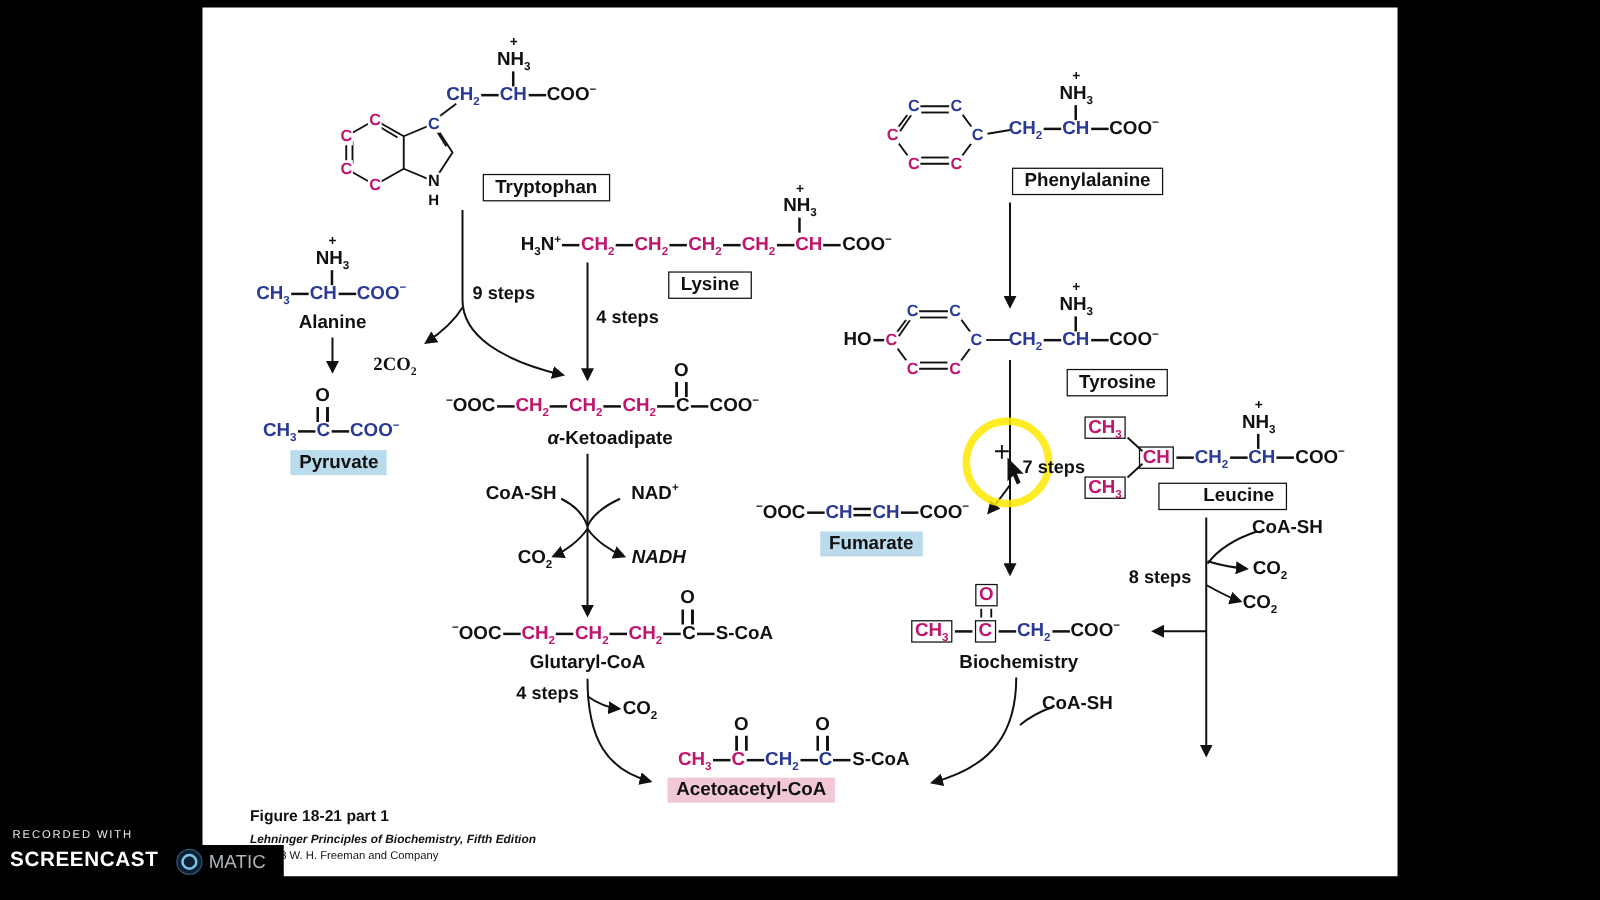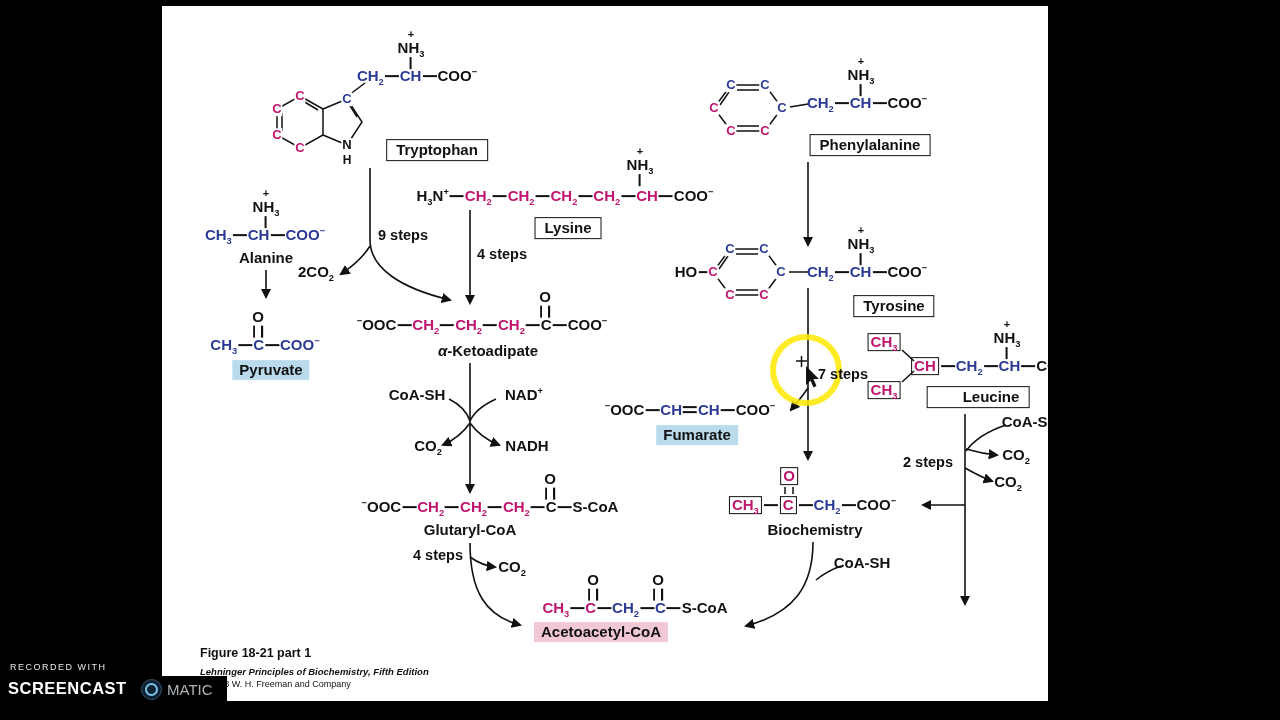--- a/index.html
+++ b/index.html
@@ -1,16 +1,16 @@
 <!DOCTYPE html>
 <html><head>
 <meta charset="utf-8">
 <style>
   html,body{margin:0;padding:0;background:#000;}
-  #stage{position:relative;width:1048px;height:720px;background:#000;overflow:hidden;
+  #stage{position:relative;width:1280px;height:720px;background:#000;overflow:hidden;
          font-family:"Liberation Sans",sans-serif;}
   #white-area{position:absolute;left:162px;top:6px;width:956px;height:695px;background:#ffffff;}
   #diagram-svg{position:absolute;left:0;top:0;pointer-events:none;}
   #text-layer{position:absolute;left:0;top:0;width:1280px;height:720px;}
 
   .txt{position:absolute;transform:translate(-50%,-50%);white-space:nowrap;font-weight:bold;
        font-size:15px;color:#111;line-height:1.05;display:flex;align-items:center;justify-content:center;}
   .txt sub,.txt sup{font-size:.62em;font-weight:bold;line-height:0;}
   .tok{display:inline-block;}
   .bd{width:14px;height:2px;background:#111;margin:0 1px;flex:none;}
@@ -142,21 +142,21 @@
       </div>
       <div class="txt ring" style="left: 347px; top: 160px; font-size: 12px;">
         <span class="tok">H</span>
       </div>
       <div class="txt box" style="left: 437px; top: 150px;">
         <span class="tok">Tryptophan</span>
       </div>
       <div class="txt step" style="left: 403px; top: 236px;">
         <span class="tok">9 steps</span>
       </div>
-      <div class="txt" style="left: 316px; top: 272px;">
+      <div class="txt" style="left: 316px; top: 293px; font-family: Liberation Serif, serif;">
         <span class="tok">2CO<sub>2</sub></span>
       </div>
       <div class="txt" style="left: 565px; top: 196px;">
         <span class="tok">H<sub>3</sub></span>
         <span class="tok">N<sup>+</sup></span>
         <span class="bd"></span>
         <span class="tok" style="color: rgb(192, 21, 109);">CH<sub>2</sub></span>
         <span class="bd"></span>
         <span class="tok" style="color: rgb(192, 21, 109);">CH<sub>2</sub></span>
         <span class="bd"></span>
@@ -225,21 +225,21 @@
       </div>
       <div class="txt" style="left: 417px; top: 395px;">
         <span class="tok">CoA-SH</span>
       </div>
       <div class="txt" style="left: 524px; top: 395px;">
         <span class="tok">NAD<sup>+</sup></span>
       </div>
       <div class="txt" style="left: 428px; top: 446px;">
         <span class="tok">CO<sub>2</sub></span>
       </div>
-      <div class="txt" style="left: 527px; top: 446px;">
+      <div class="txt" style="left: 527px; top: 446px; font-style: italic;">
         <span class="tok">NADH</span>
       </div>
       <div class="txt odbl" style="left: 550px; top: 485px;">
         <span class="tok">O</span>
       </div>
       <div class="txt" style="left: 490px; top: 507px;">
         <span class="tok"><sup>−</sup>OOC</span>
         <span class="bd"></span>
         <span class="tok" style="color: rgb(192, 21, 109);">CH<sub>2</sub></span>
         <span class="bd"></span>
@@ -379,21 +379,21 @@
         <span class="bd"></span>
         <span class="tok">COO<sup>−</sup></span>
       </div>
       <div class="txt nh3" style="left: 1007px; top: 339px;">
         <span class="tok">NH<sub>3</sub></span>
       </div>
       <div class="txt box" style="left: 978px; top: 397px; padding-left: 35px;">
         <span class="tok">Leucine</span>
       </div>
       <div class="txt step" style="left: 928px; top: 463px;">
-        <span class="tok">2 steps</span>
+        <span class="tok">8 steps</span>
       </div>
       <div class="txt" style="left: 1030px; top: 422px;">
         <span class="tok">CoA-SH</span>
       </div>
       <div class="txt" style="left: 1016px; top: 455px;">
         <span class="tok">CO<sub>2</sub></span>
       </div>
       <div class="txt" style="left: 1008px; top: 482px;">
         <span class="tok">CO<sub>2</sub></span>
       </div>

